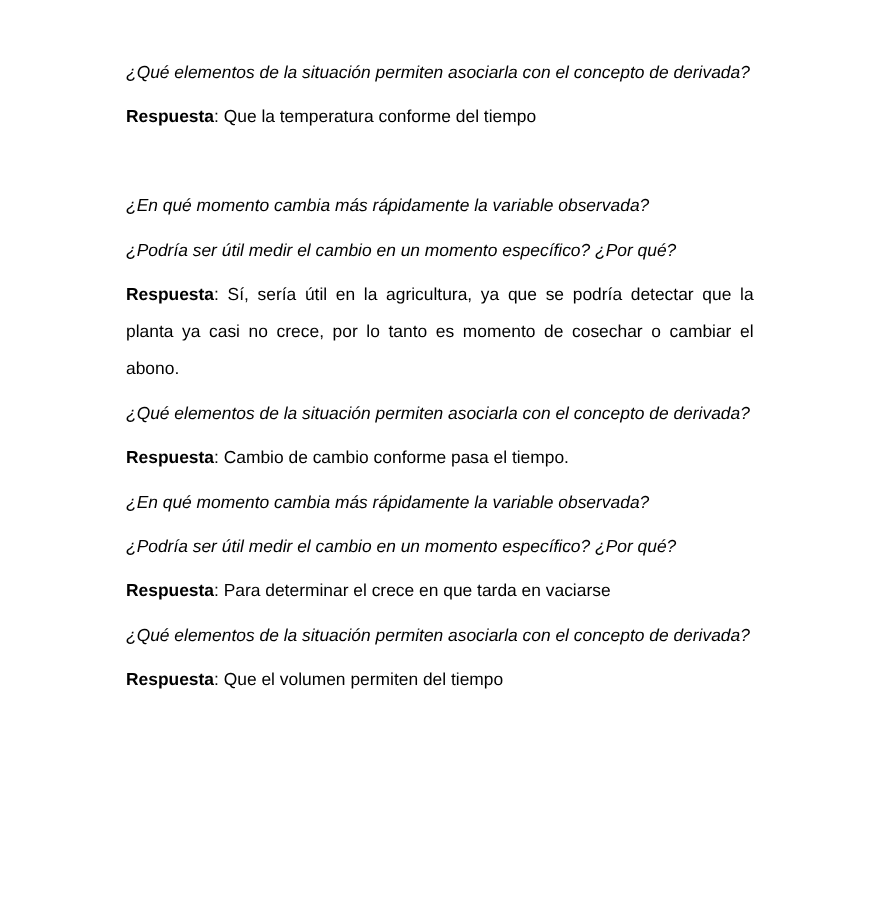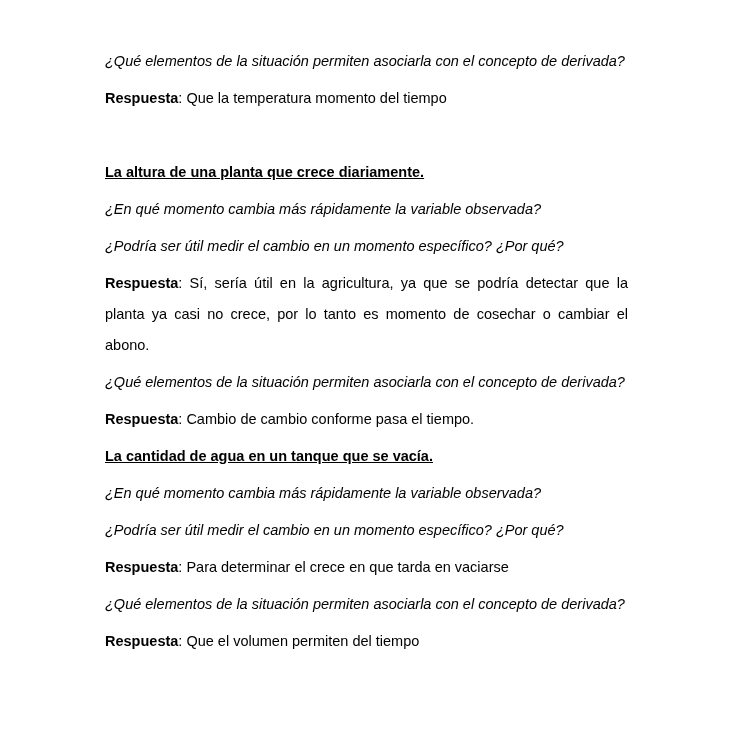--- a/index.html
+++ b/index.html
@@ -52,38 +52,36 @@
   }
 </style>
 </head>
 <body>
 
 <div class="page">
   <div class="doc-content">
 
     <p class="question">¿Qué elementos de la situación permiten asociarla con el concepto de derivada?</p>
 
-    <p class="answer"><span class="answer-label">Respuesta</span><span>: Que la temperatura momento del tiempo</span></p>
+    <p class="answer"><span class="answer-label">Respuesta</span><span>: Que la temperatura conforme del tiempo</span></p>
 
     <p class="empty-line"></p>
 
-    <p class="heading"><span class="heading-text">La altura de una planta que crece diariamente.</span></p>
 
     <p class="question">¿En qué momento cambia más rápidamente la variable observada?</p>
 
 
     <p class="question">¿Podría ser útil medir el cambio en un momento específico? ¿Por qué?</p>
 
     <p class="answer"><span class="answer-label">Respuesta</span><span>: Sí, sería útil en la agricultura, ya que se podría detectar que la planta ya casi no crece, por lo tanto es momento de cosechar o cambiar el abono.</span></p>
 
     <p class="question">¿Qué elementos de la situación permiten asociarla con el concepto de derivada?</p>
 
     <p class="answer"><span class="answer-label">Respuesta</span><span>: Cambio de cambio conforme pasa el tiempo.</span></p>
 
-    <p class="heading"><span class="heading-text">La cantidad de agua en un tanque que se vacía.</span></p>
 
     <p class="question">¿En qué momento cambia más rápidamente la variable observada?</p>
 
 
     <p class="question">¿Podría ser útil medir el cambio en un momento específico? ¿Por qué?</p>
 
     <p class="answer"><span class="answer-label">Respuesta</span><span>: Para determinar el crece en que tarda en vaciarse</span></p>
 
     <p class="question">¿Qué elementos de la situación permiten asociarla con el concepto de derivada?</p>
 

